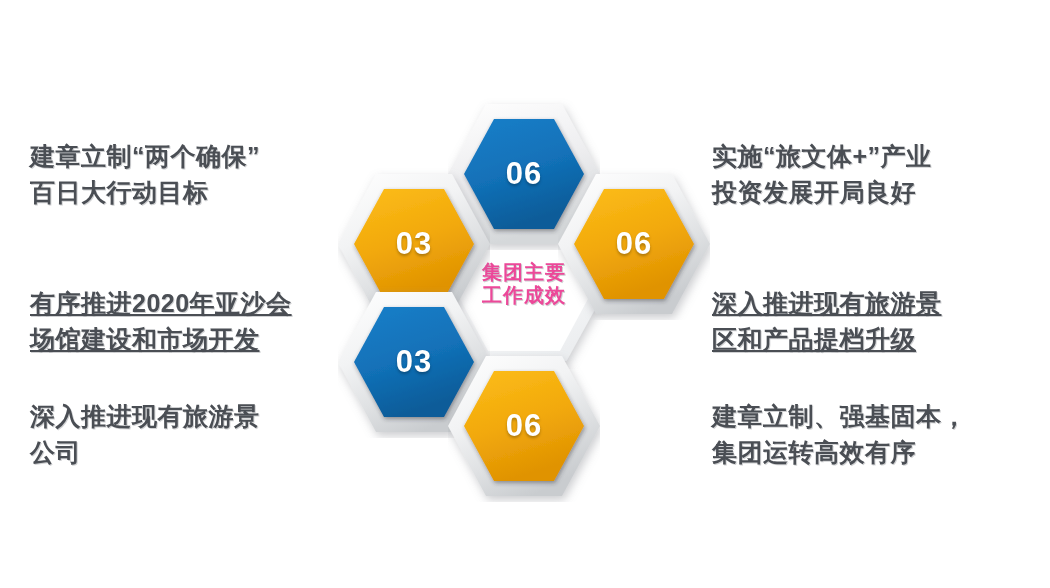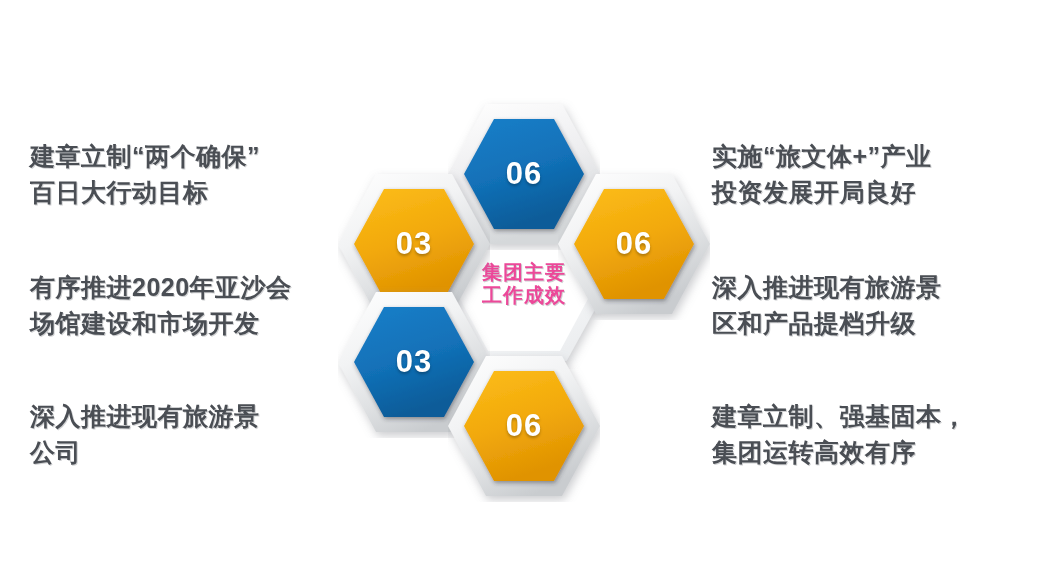--- a/index.html
+++ b/index.html
@@ -31,21 +31,21 @@
     font-size: 25px;
     line-height: 36px;
     letter-spacing: 0.5px;
     white-space: pre-line;
     text-shadow: 1px 1px 0 rgba(120,124,130,0.35);
   }
   .text-left  { left: 30px;  text-align: left; width: 350px; }
   .text-right { left: 712px; text-align: left; width: 340px; }
 
   .tb-1 { top: 138px; }
-  .tb-2 { top: 269px; }
+  .tb-2 { top: 285px; text-decoration: underline; }
   .tb-3 { top: 398px; }
 
   
   #honeycomb {
     position: absolute;
     left: 318px;
     top: 78px;
     width: 412px;
     height: 412px;
   }

